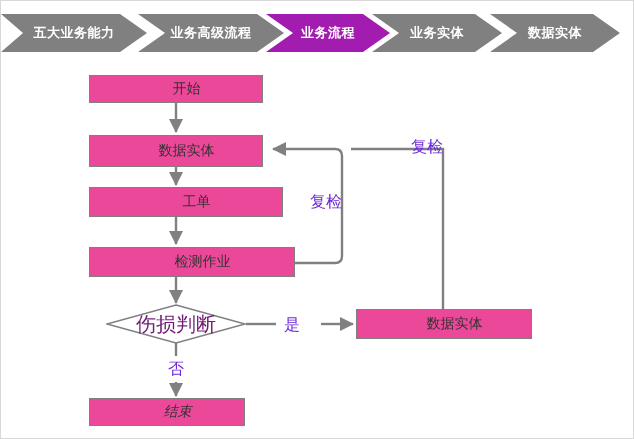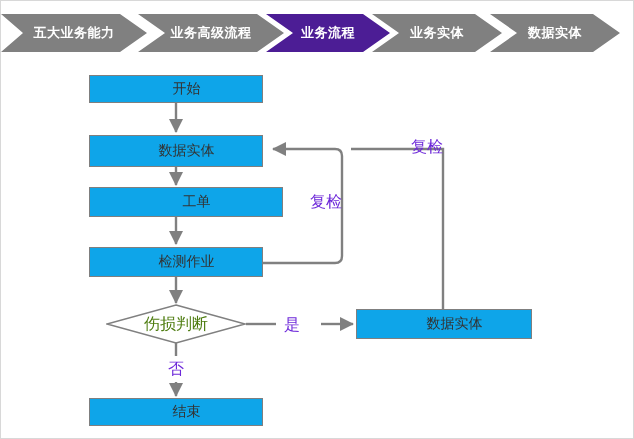--- a/index.html
+++ b/index.html
@@ -36,35 +36,35 @@
     align-items: center;
     justify-content: center;
     box-sizing: border-box;
     color: #ffffff;
     font-size: 13px;
     font-weight: bold;
     letter-spacing: 0.5px;
     white-space: nowrap;
   }
   .chev-grey { background: #808080; }
-  .chev-blue { background: #4c1d95; }
+  .chev-blue { background: #a21caf; }
   .chev-label { pointer-events: none; }
 
   
   #flow {
     position: absolute;
     left: 0;
     top: 0;
     width: 634px;
     height: 439px;
   }
   .node {
     position: absolute;
     box-sizing: border-box;
-    background: #0ea5e9;
+    background: #ec4899;
     border: 1px solid #7f7f7f;
     display: flex;
     align-items: center;
     justify-content: center;
     color: #333333;
     font-size: 14px;
     white-space: nowrap;
     padding-left: 21px;
   }
   .diamond-wrap {
@@ -75,22 +75,22 @@
   }
   .diamond-shape {
     position: absolute;
     left: 0; top: 0;
     width: 100%;
     height: 100%;
   }
   .diamond-text {
     position: relative;
     z-index: 2;
-    color: #4d7c0f;
-    font-size: 16px;
+    color: #701a75;
+    font-size: 20px;
     white-space: nowrap;
   }
   .edge-label {
     position: absolute;
     color: #6d28d9;
     font-size: 16px;
     white-space: nowrap;
   }
   svg.wires {
     position: absolute;
@@ -166,36 +166,36 @@
     </div>
 
     <div class="node" style="left:88px; top:134px; width:174px; height:32px;">
       <span>数据实体</span>
     </div>
 
     <div class="node" style="left:88px; top:186px; width:194px; height:30px;">
       <span>工单</span>
     </div>
 
-    <div class="node" style="left:88px; top:246px; width:174px; height:30px;">
+    <div class="node" style="left:88px; top:246px; width:206px; height:30px;">
       <span>检测作业</span>
     </div>
 
     <div class="diamond-wrap" style="left:105px; top:303px; width:140px; height:40px;">
       <svg class="diamond-shape" viewBox="0 0 140 40" preserveAspectRatio="none">
         <polygon points="70,1 139,20 70,39 1,20" fill="#ffffff" stroke="#808080" stroke-width="1.6"></polygon>
       </svg>
       <span class="diamond-text">伤损判断</span>
     </div>
 
     <div class="node" style="left:355px; top:308px; width:176px; height:30px;">
       <span>数据实体</span>
     </div>
 
-    <div class="node" style="left:88px; top:397px; width:174px; height:28px;">
+    <div class="node" style="left:88px; top:397px; width:156px; height:28px;font-style:italic;">
       <span>结束</span>
     </div>
 
     <div class="edge-label" style="left:309px; top:191px;">
       <span>复检</span>
     </div>
 
     <div class="edge-label" style="left:410px; top:136px;">
       <span>复检</span>
     </div>

